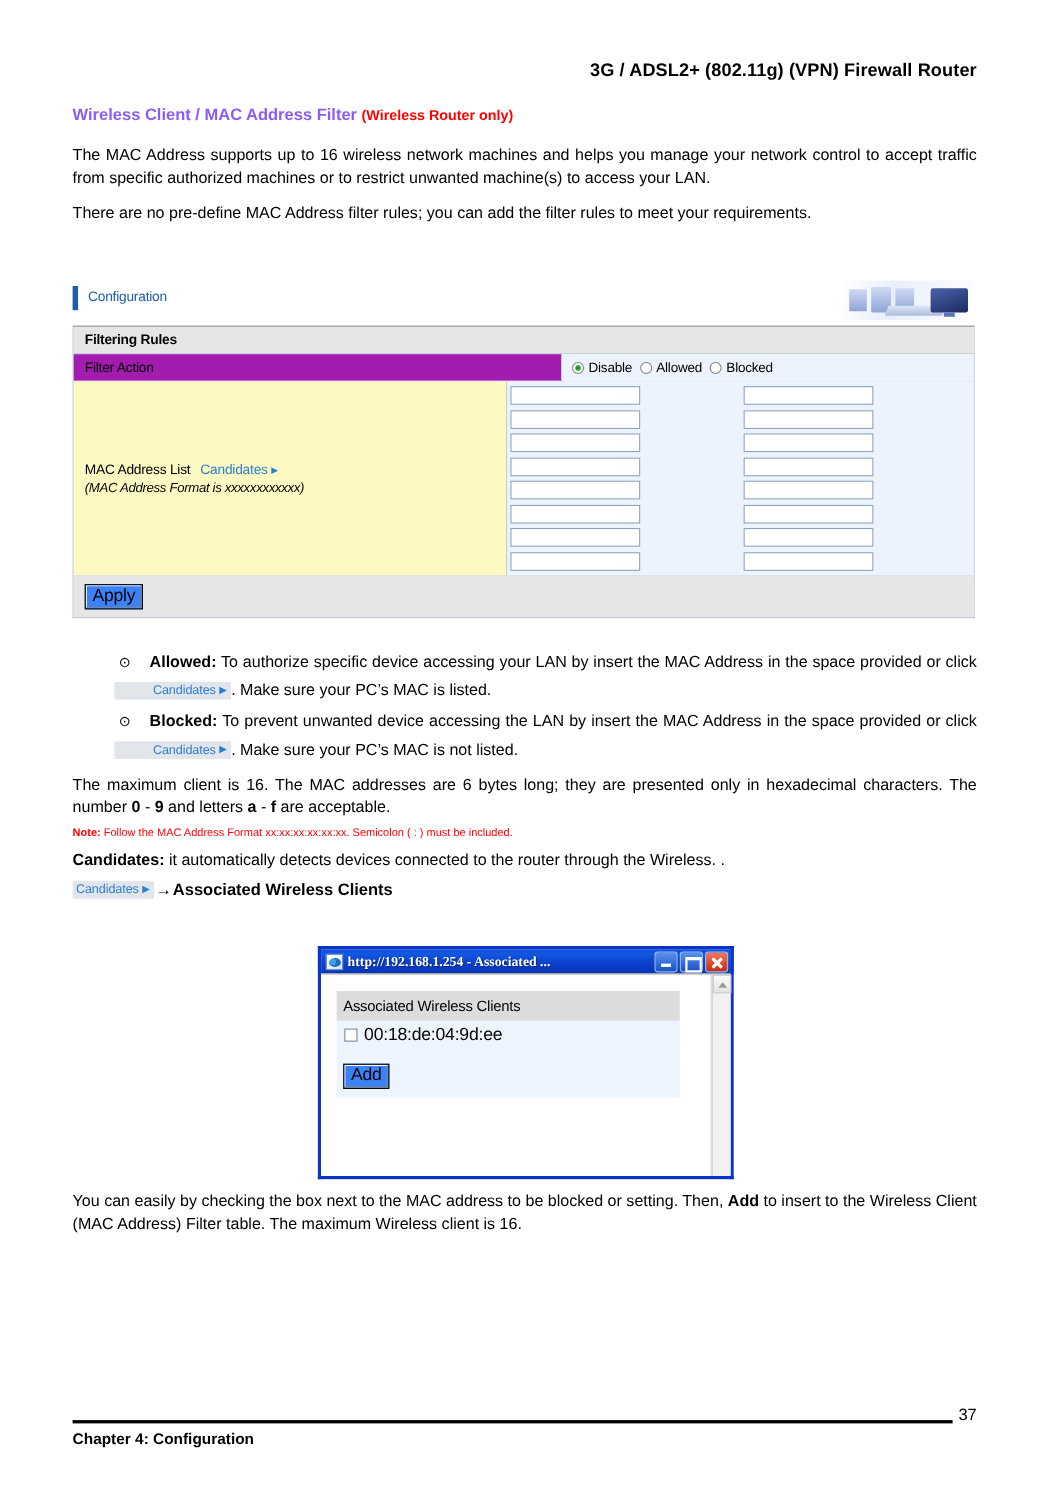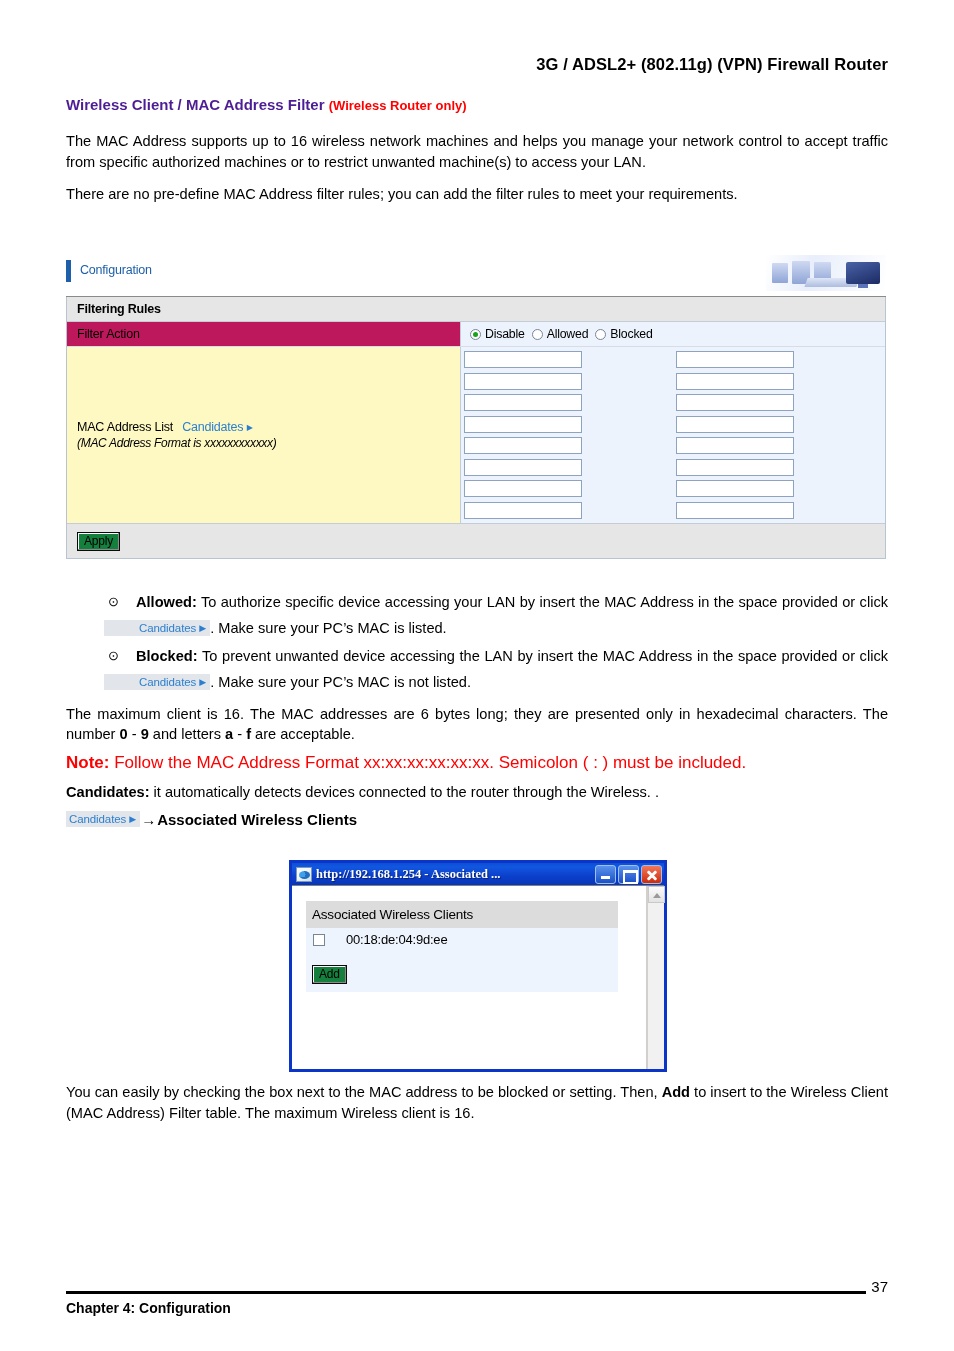--- a/index.html
+++ b/index.html
@@ -29,21 +29,21 @@
 
   
   .content {
     position: absolute;
     left: 66px;
     top: 96px;
     width: 822px;
   }
 
   .sec-title { font-size: 15px; font-weight: bold; margin-bottom: 18px; }
-  .sec-title .blue { color: #4c1d95; }
+  .sec-title .blue { color: #8b5cf6; }
   .sec-title .red  { color: #ff0000; font-size: 13px; }
 
   p.body {
     font-size: 14.6px;
     line-height: 1.41;
     text-align: justify;
     margin: 0 0 12px 0;
   }
   p.body.last { margin-bottom: 0; }
 
@@ -58,21 +58,21 @@
   .bullet .dot {
     position: absolute;
     left: 42px;
     top: 0;
     font-size: 13px;
   }
   .bullet .txt { display: block; text-indent: 32px; }
 
   b, strong { font-weight: bold; }
 
-  .note-line { font-size: 17px; line-height: 1.45; margin: 0 0 6px 0; color: #ff0000; }
+  .note-line { font-size: 10px; line-height: 1.45; margin: 0 0 6px 0; color: #ff0000; }
   .note-line .lbl { font-weight: bold; }
   .cand-line { font-size: 14.6px; line-height: 1.45; margin: 0 0 8px 0; }
 
   
   .cand-chip {
     display: inline-block;
     background: #e2e6ea;
     color: #2c7fd0;
     font-size: 11.5px;
     line-height: 1.25;
@@ -150,21 +150,21 @@
     border-bottom: 1px solid #c4ccd6;
     padding: 5px 0 5px 10px;
     font-size: 12.5px;
     font-weight: bold;
     letter-spacing: -0.2px;
   }
 
   
   .fa-row { display: flex; border-bottom: 1px solid #d6dde8; }
   .fa-left {
-    width: 394px; background: #be185d;
+    width: 444px; background: #a21caf;
     border-right: 1px solid #c4ccd6;
     padding: 5px 0 5px 10px; font-size: 12.5px; letter-spacing: -0.2px;
   }
   .fa-right {
     flex: 1; background: #edf3fd;
     padding: 5px 0 5px 9px; font-size: 12.3px; letter-spacing: -0.2px;
     display: flex; align-items: center; gap: 7px;
   }
   .radio { display: inline-flex; align-items: center; gap: 4px; }
   .rb {
@@ -200,23 +200,23 @@
   .mac-cell { width: 50%; padding-left: 3px; }
   .mac-input {
     width: 118px; height: 17px;
     border: 1px solid #8ea3bf; background: #ffffff;
     display: block;
   }
 
   .apply-bar { background: #e6e6e6; padding: 7px 0 7px 10px; }
   .btn-3d {
     display: inline-block;
-    font-size: 12px;
+    font-size: 16px;
     padding: 1px 6px 2px 6px;
-    background: #15803d;
+    background: #3b82f6;
     border: 1px solid #0a0a0a;
     box-shadow: inset -1px -1px 0 #8b8b8b, inset 1px 1px 0 #ffffff;
     letter-spacing: -0.2px;
     color: #000;
   }
 
   
   .dialog {
     position: absolute;
     left: 289px; top: 860px;
@@ -293,23 +293,23 @@
   }
   .awc-box { width: 312px; }
   .awc-header {
     background: #dcdcdc;
     font-size: 13.5px;
     padding: 6px 0 6px 6px;
     letter-spacing: -0.2px;
   }
   .awc-item {
     background: #eef4fd;
-    font-size: 13px;
+    font-size: 16px;
     padding: 4px 0 4px 7px;
-    display: flex; align-items: center; gap: 21px;
+    display: flex; align-items: center; gap: 6px;
     letter-spacing: -0.2px;
   }
   .cb {
     width: 12px; height: 12px;
     border: 1px solid #7a8594; background: #ffffff;
     display: inline-block; flex: 0 0 auto;
   }
   .awc-gap { background: #eef4fd; height: 10px; }
   .awc-actions { background: #eef4fd; padding: 3px 0 8px 6px; }
 

